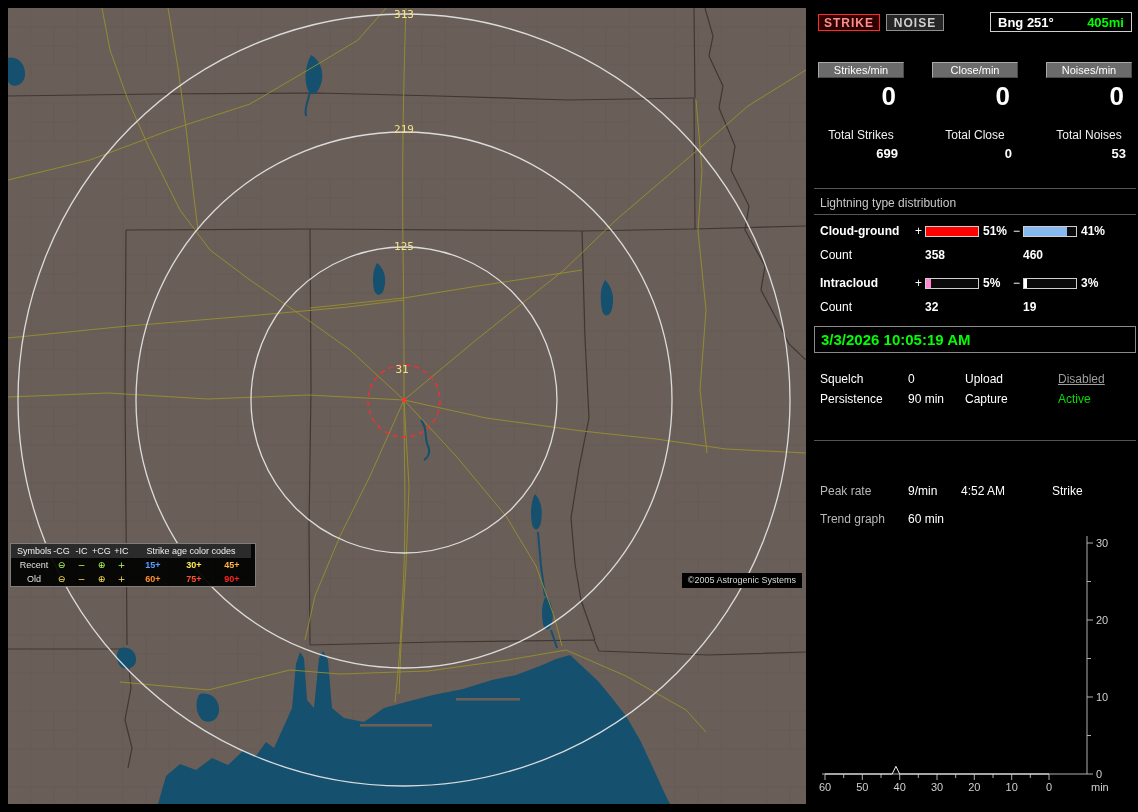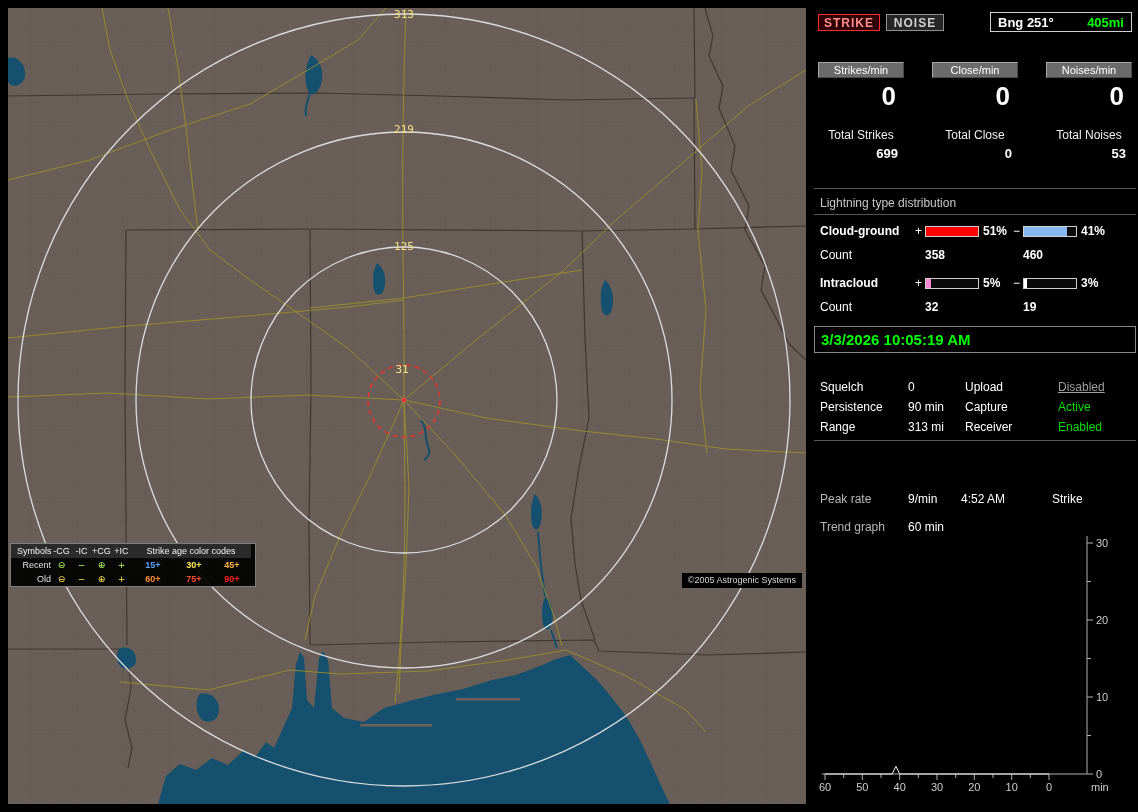--- a/index.html
+++ b/index.html
@@ -12,21 +12,21 @@
   .ring-label{fill:var(--ring-label-yellow,#f0e28a);font:11px "DejaVu Sans Mono",monospace;text-anchor:middle;}
 
   .copyright{position:absolute;right:4px;bottom:0;background:#000;color:#d8d8d8;
              font-size:9px;padding:2px 6px 3px;white-space:nowrap;}
 
   
   .legend{position:absolute;left:2px;bottom:1px;width:244px;background:rgba(0,0,0,.93);
           border:1px solid #7d7d7d;font-size:9px;line-height:14px;color:#e0e0e0;}
   .legend-grid{display:grid;grid-template-columns:40px 21px 19px 21px 19px 44px 38px 38px;}
   .lg-cell{text-align:center;white-space:nowrap;}
-  .lg-left{text-align:right;padding-left:6px;}
+  .lg-left{text-align:center;padding-left:6px;}
   .lg-head{background:#2b2b2b;color:#f0f0f0;}
   .lg-age-head{grid-column:6/span 3;font-size:9px;}
   .lg-sym{font-family:"DejaVu Sans",sans-serif;}
   .lg-age{font-weight:bold;}
 
   
   .panel{position:absolute;left:812px;top:0;width:326px;height:652px;background:#000;}
   .btn{position:absolute;top:14px;height:17px;line-height:16px;text-align:center;
        font-size:12px;font-weight:bold;letter-spacing:1px;box-sizing:border-box;cursor:pointer;}
   .strike-btn{left:6px;width:62px;background:#2f0000;border:1px solid var(--strike-red,#ff2a2a);color:#ff8d8d;}
@@ -52,21 +52,21 @@
   .d-sign,.d-pct,.d-num,.d-bar{position:absolute;top:0;}
   .d-bar{top:2px;width:52px;height:9px;border:1px solid #cfcfcf;background:#0a0a0a;}
   .dist-fill{display:block;height:100%;width:0;}
   .d-pct,.d-num{font-weight:bold;}
 
   .datetime-box{position:absolute;left:2px;right:2px;top:326px;height:27px;box-sizing:border-box;
                 border:1px solid #8a8a8a;line-height:25px;padding-left:6px;
                 font-size:15px;font-weight:bold;color:var(--accent-green,#00ff00);}
 
   .kv-row{position:absolute;left:8px;right:4px;height:16px;font-size:12px;}
-  .kv{position:absolute;top:12px;white-space:nowrap;text-align:right;}
+  .kv{position:absolute;top:4px;white-space:nowrap;text-align:right;}
   .muted{color:#b8b8b8;}
 
   .trend-svg{position:absolute;left:0;top:528px;}
   .tick-label{fill:#cfcfcf;font:11px "Liberation Sans",sans-serif;}
   .tick-mid{text-anchor:middle;}
 </style>
 </head>
 <body>
 
 <div class="map">
@@ -256,26 +256,20 @@
     <span class="kv" style="left:0">Squelch</span>
     <span class="kv" style="left:88px">0</span>
     <span class="kv" style="left:145px">Upload</span>
     <span class="kv" style="left: 238px; color: rgb(158, 158, 158); text-decoration: underline;">Disabled</span>
   </div>
   <div class="kv-row" style="top:388px">
     <span class="kv" style="left:0">Persistence</span>
     <span class="kv" style="left:88px">90 min</span>
     <span class="kv" style="left:145px">Capture</span>
     <span class="kv" style="left: 238px; color: rgb(0, 221, 0);">Active</span>
-  </div>
-  <div class="kv-row" style="top:408px">
-    <span class="kv" style="left:0">Range</span>
-    <span class="kv" style="left:88px">313 mi</span>
-    <span class="kv" style="left:145px">Receiver</span>
-    <span class="kv" style="left: 238px; color: rgb(0, 221, 0);">Enabled</span>
   </div>
 
   <div class="sep" style="top:440px"></div>
 
   <div class="kv-row" style="top:480px">
     <span class="kv muted" style="left:0">Peak rate</span>
     <span class="kv" style="left:88px">9/min</span>
     <span class="kv" style="left:141px">4:52 AM</span>
     <span class="kv" style="left:232px">Strike</span>
   </div>

